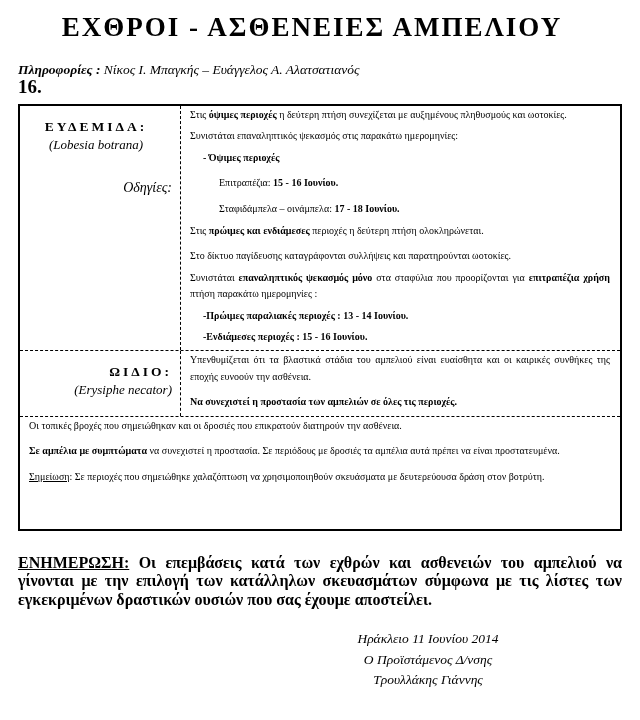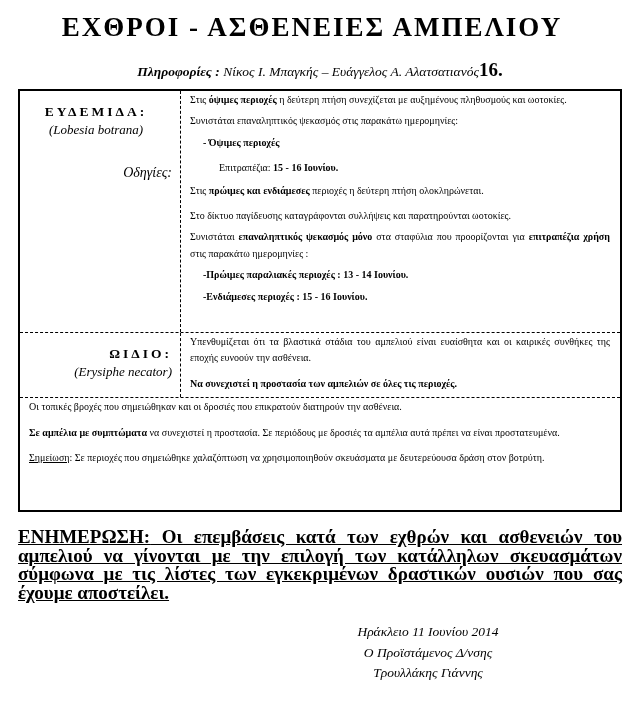--- a/index.html
+++ b/index.html
@@ -6,22 +6,22 @@
   body{
     width:640px;height:720px;position:relative;overflow:hidden;
     font-family:"Liberation Serif","DejaVu Serif",serif;
     color:#000;-webkit-font-smoothing:antialiased;
   }
   .title{
     margin:14px 16px 0 0;text-align:center;
     font-size:27px;font-weight:bold;letter-spacing:2px;line-height:26px;
   }
   .info-row{
-    display:flex;justify-content:center;align-items:baseline;
-    margin:21px 18px 0 18px;font-size:13.5px;line-height:17px;
+    display:flex;justify-content:flex-end;align-items:baseline;
+    margin:21px 18px 0 18px;font-size:13.5px;line-height:17px;flex-direction:column;
   }
   .info-left{font-style:italic;}
   .info-label{font-weight:bold;}
   .page-number{font-weight:bold;font-size:19px;}
   .pest-table{
     margin:9px 18px 0 18px;border:2.5px solid #000;
   }
   .trow{display:flex;}
   .trow + .trow{border-top:1.6px dashed #000;}
   .cell-label{
@@ -43,21 +43,21 @@
   .para{line-height:16.4px;margin-top:9px;}
   .para:first-child{margin-top:0;}
   .para.justify{text-align:justify;}
   .para.list{padding-left:13px;}
   .para.sublist{padding-left:29px;}
   .para.gap{margin-top:6px;}
   .para.gap-s{margin-top:5px;}
   .para span.b{font-weight:bold;}
   .para span.u{text-decoration:underline;}
   .footer-note{
-    margin:16px 18px 0 18px;font-size:19px;font-weight:bold;text-decoration:underline;
+    margin:23px 18px 0 18px;font-size:16px;font-weight:bold;
   }
   .footer-note .para{line-height:18.5px;}
   .signature{
     margin:20px 0 0 308px;width:240px;text-align:center;
     font-style:italic;font-size:13.5px;line-height:20.5px;
   }
 </style>
 </head>
 <body>
 
@@ -76,23 +76,24 @@
     <div class="cell-label">
       <div class="pest-name">ΕΥΔΕΜΙΔΑ:</div>
       <div class="latin-name">(Lobesia botrana)</div>
       <div class="side-label">Οδηγίες:</div>
     </div>
     <div class="cell-content">
         <div class="para justify"><span>Στις </span><span class="b">όψιμες περιοχές</span><span> η δεύτερη πτήση συνεχίζεται με αυξημένους πληθυσμούς και ωοτοκίες.</span></div>
         <div class="para gap-s"><span>Συνιστάται επαναληπτικός ψεκασμός στις παρακάτω ημερομηνίες:</span></div>
         <div class="para list gap-s"><span class="b">- Όψιμες περιοχές</span></div>
         <div class="para sublist"><span>Επιτραπέζια: </span><span class="b">15 - 16 Ιουνίου.</span></div>
+        <div class="para sublist"><span>Σταφιδάμπελα – οινάμπελα: </span><span class="b">17 - 18 Ιουνίου.</span></div>
         <div class="para justify gap"><span>Στις </span><span class="b">πρώιμες και ενδιάμεσες</span><span> περιοχές η δεύτερη πτήση ολοκληρώνεται.</span></div>
         <div class="para justify"><span>Στο δίκτυο παγίδευσης καταγράφονται συλλήψεις και παρατηρούνται ωοτοκίες.</span></div>
-        <div class="para justify gap-s"><span>Συνιστάται </span><span class="b">επαναληπτικός ψεκασμός μόνο</span><span> στα σταφύλια που προορίζονται για </span><span class="b">επιτραπέζια χρήση</span><span> στις παρακάτω ημερομηνίες :</span></div>
+        <div class="para justify gap-s"><span>Συνιστάται </span><span class="b">επαναληπτικός ψεκασμός μόνο</span><span> στα σταφύλια που προορίζονται για </span><span class="b">επιτραπέζια χρήση</span><span> πτήση παρακάτω ημερομηνίες :</span></div>
         <div class="para list gap-s"><span class="b">-Πρώιμες παραλιακές περιοχές : 13 - 14 Ιουνίου.</span></div>
         <div class="para list gap-s"><span class="b">-Ενδιάμεσες περιοχές  : 15 - 16 Ιουνίου.</span></div>
       </div>
   </div>
 
   <div class="trow row-oidio">
     <div class="cell-label">
       <div class="pest-name">ΩΙΔΙΟ:</div>
       <div class="latin-name">(Erysiphe necator)</div>
     </div>

